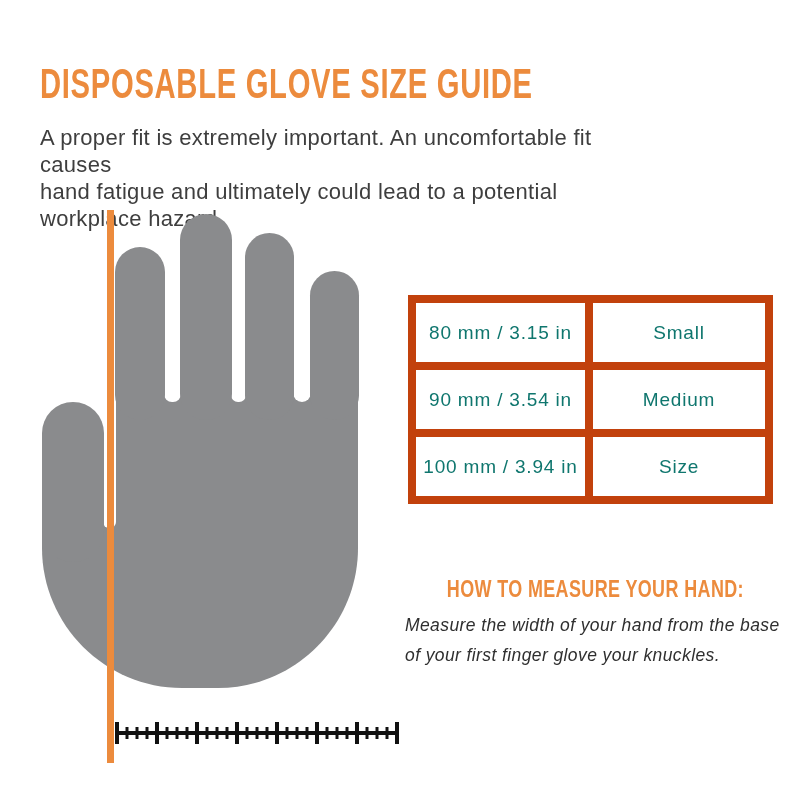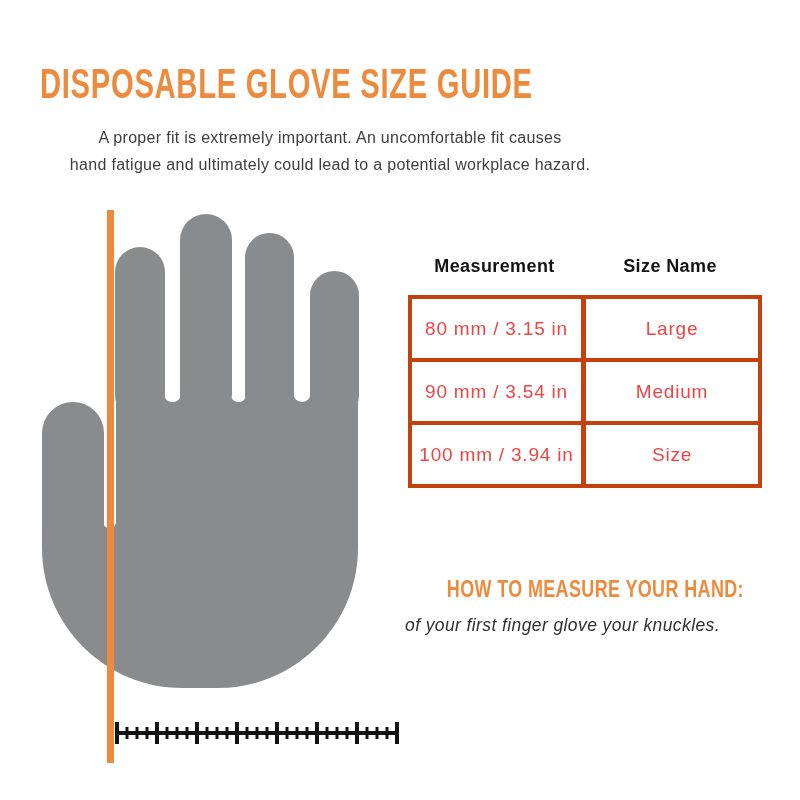--- a/index.html
+++ b/index.html
@@ -12,21 +12,21 @@
 
   
   .title{
     left:40px;top:58px;width:560px;height:52px;
     color:#EC8B3D;font-weight:bold;font-size:43px;line-height:50px;
     white-space:nowrap;letter-spacing:1px;
     transform:scaleX(0.68);transform-origin:0 50%;
   }
   .subtitle{
     left:40px;top:124px;width:580px;
-    color:#3E3E3E;font-size:16px;line-height:27px;letter-spacing:0.3px;text-align:center;
+    color:#3E3E3E;font-size:22px;line-height:27px;letter-spacing:0.3px;
   }
 
   
   .logo{left:625px;top:54px;width:160px;height:100px;text-align:center;}
   .logo-mark{position:absolute;left:38px;top:0px;}
   .logo-text{
     position:absolute;left:0;top:72px;width:160px;
     font-size:21px;letter-spacing:-0.3px;font-weight:500;white-space:nowrap;text-align:center;
   }
   .logo-text .p1{color:#EC8B3D;}
@@ -42,23 +42,23 @@
   .table-headers{
     left:408px;top:256px;width:351px;height:28px;display:flex;
     color:#141414;font-weight:bold;font-size:18px;letter-spacing:0.4px;
   }
   .table-headers .h1{width:173px;text-align:center;}
   .table-headers .h2{width:178px;text-align:center;}
   .size-table{
     left:408px;top:295px;border-collapse:collapse;
   }
   .size-table td{
-    border:4px solid #c2410c;width:167px;height:57px;
+    border:8px solid #c2410c;width:167px;height:57px;
     text-align:center;vertical-align:middle;
-    color:#ef4444;font-size:19px;letter-spacing:0.8px;
+    color:#0f766e;font-size:19px;letter-spacing:0.8px;
   }
   .size-table td.c2{border-left-width:5px;width:170px;}
 
   
   .howto{left:405px;top:576px;width:380px;}
   .howto-heading{
     color:#EC8B3D;font-weight:bold;font-size:23px;letter-spacing:0.5px;white-space:nowrap;
     transform:scaleX(0.78);transform-origin:50% 50%;
   }
   .howto-text{
@@ -139,42 +139,39 @@
         <line x1="195" y1="17" x2="195" y2="29"></line>
       <line x1="215" y1="17" x2="215" y2="29"></line>
         <line x1="225" y1="17" x2="225" y2="29"></line>
         <line x1="235" y1="17" x2="235" y2="29"></line>
       <line x1="255" y1="17" x2="255" y2="29"></line>
         <line x1="265" y1="17" x2="265" y2="29"></line>
         <line x1="275" y1="17" x2="275" y2="29"></line>
     </g>
   </svg>
 
-  <div class="abs table-headers">
-    <div class="h1">Measurement</div>
-    <div class="h2">Size Name</div>
-  </div>
 
   <table class="abs size-table">
     <tbody>
       <tr>
         <td class="c1">80 mm / 3.15 in</td>
-        <td class="c2">Large</td>
+        <td class="c2">Small</td>
       </tr>
       <tr>
         <td class="c1">90 mm / 3.54 in</td>
         <td class="c2">Medium</td>
       </tr>
       <tr>
         <td class="c1">100 mm / 3.94 in</td>
         <td class="c2">Size</td>
       </tr>
     </tbody>
   </table>
 
   <div class="abs howto">
     <div class="howto-heading">HOW TO MEASURE YOUR HAND:</div>
     <div class="howto-text">
+      <div>Measure the width of your hand from the base</div>
       <div>of your first finger glove your knuckles.</div>
     </div>
   </div>
 
 </div>
 
 </body></html>

